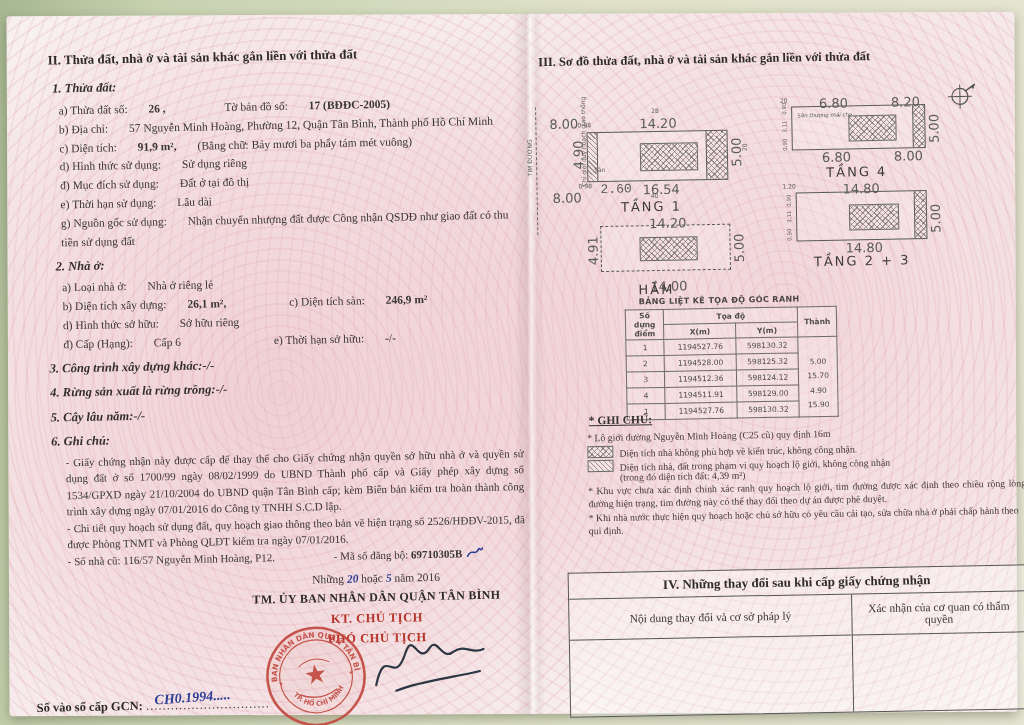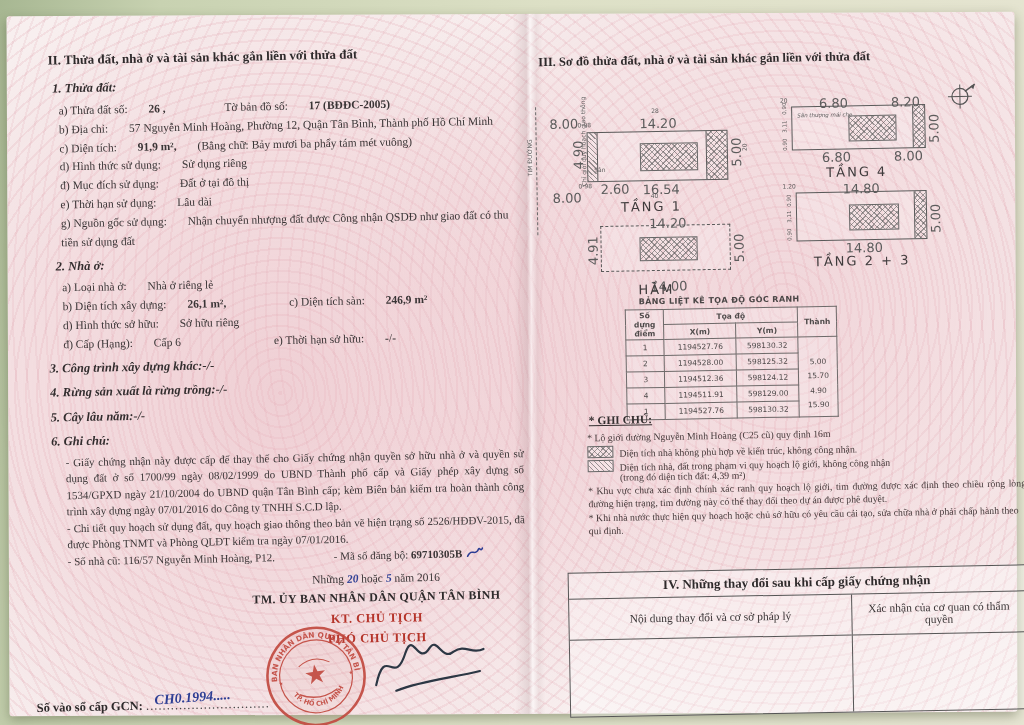--- a/index.html
+++ b/index.html
@@ -217,21 +217,21 @@
       <div class="inbox xhatch" style="left:52px;top:11px;width:56px;height:26px;"></div>
     </div>
     <div class="dim s6" style="left:128px;top:66px;">28</div>
     <div class="dim" style="left:116px;top:75px;">14.20</div>
     <div class="dim s6" style="left:54px;top:79px;">0-98</div>
     <div class="dim vtext" style="left:47px;top:98px;">4.90</div>
     <div class="dim s6" style="left:70px;top:124px;">Sân</div>
     <div class="dim vtext" style="left:205px;top:98px;">5.00</div>
     <div class="dim vtext s6" style="left:217px;top:104px;">20</div>
     <div class="dim s6" style="left:54px;top:140px;">0-98</div>
-    <div class="dim" style="left:76px;top:140px;">2.60</div>
+    <div class="dim" style="left:76px;top:140px;font-family:Liberation Mono, monospace;">2.60</div>
     <div class="dim" style="left:118px;top:141px;">16.54</div>
     <div class="dim s6" style="left:126px;top:151px;">40</div>
     <div class="cap" style="left:96px;top:158px;">TẦNG 1</div>
 
     <div class="diag dashed" style="left:75px;top:184px;width:128px;height:44px;">
       <div class="inbox xhatch" style="left:38px;top:11px;width:56px;height:22px;"></div>
     </div>
     <div class="dim" style="left:124px;top:175px;">14.20</div>
     <div class="dim vtext" style="left:60px;top:194px;">4.91</div>
     <div class="dim vtext" style="left:206px;top:194px;">5.00</div>

